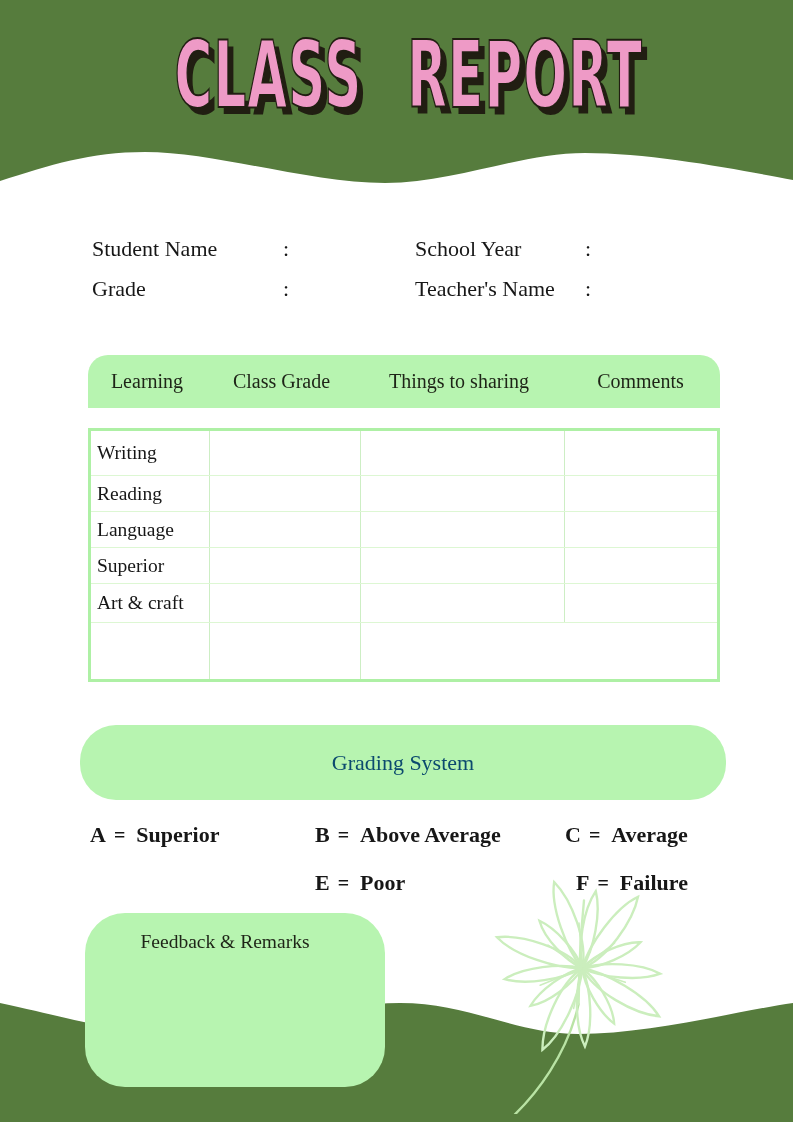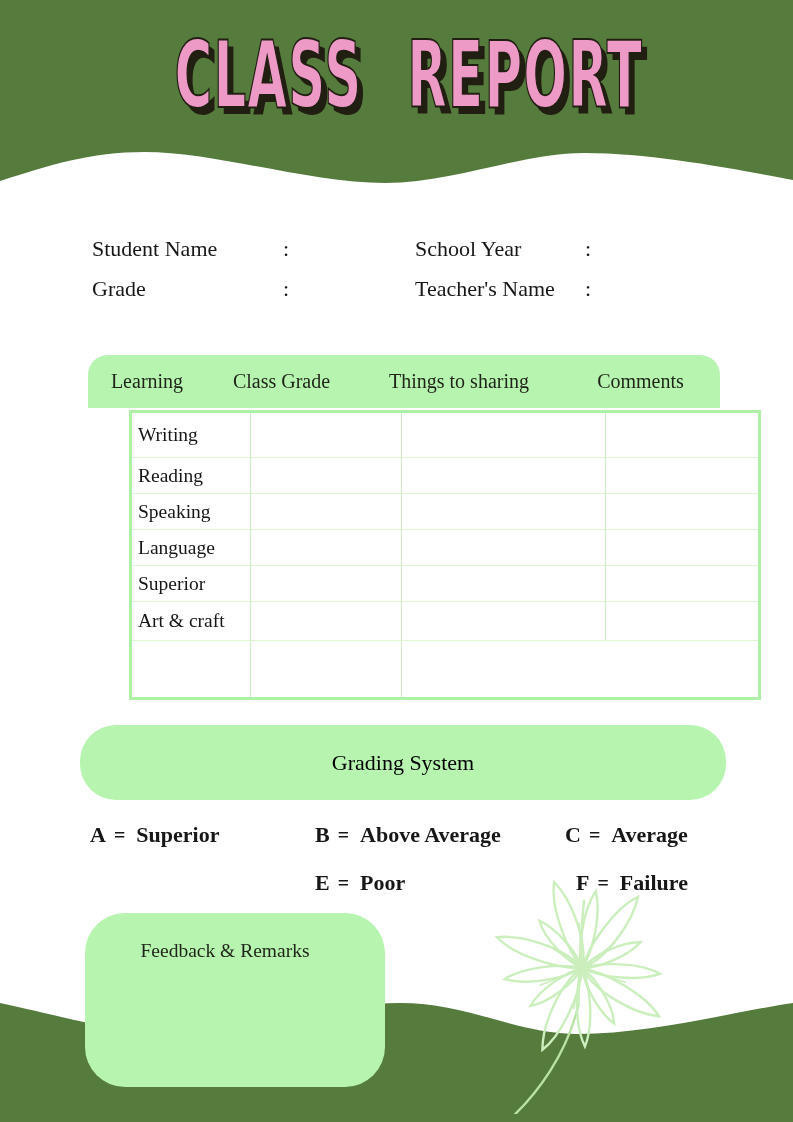--- a/index.html
+++ b/index.html
@@ -24,45 +24,45 @@
   .flabel,.fcolon{position:absolute;font-size:22px;line-height:1;color:#171717;}
   .fvalue{position:absolute;width:110px;height:26px;}
   
   .thead{
     position:absolute;left:88px;top:355px;width:632px;height:53px;
     background:#b7f4b0;border-radius:20px 20px 0 0;
     display:grid;grid-template-columns:118px 151px 204px 1fr;align-items:center;
     font-size:20px;text-align:center;color:#1e2417;z-index:1;
   }
   .tbody{
-    position:absolute;left:88px;top:410px;width:632px;
-    border:3px solid #aef0a5;box-sizing:border-box;background:#ffffff;margin-left:41px;
+    position:absolute;left:88px;top:428px;width:632px;
+    border:3px solid #aef0a5;box-sizing:border-box;background:#ffffff;
   }
   .trow{display:grid;grid-template-columns:118px 151px 204px 1fr;}
   .trow + .trow{border-top:1.5px solid #ddf7d3;}
   .cell{box-sizing:border-box;}
   .cell + .cell{border-left:1.5px solid #cdeec4;}
   .cell.rowlabel{
     display:flex;align-items:center;padding-left:6px;
     font-size:19.5px;line-height:1.2;color:#161616;
   }
   
   .grading-bar{
     position:absolute;left:80px;top:725px;width:646px;height:75px;
     background:#b7f4b0;border-radius:36px;
     display:flex;align-items:center;justify-content:center;
-    font-size:22px;color:#000000;
+    font-size:22px;color:#0c4a6e;
   }
   .gitem{position:absolute;font-size:22px;line-height:1;white-space:nowrap;color:#171717;}
   .geq{margin:0 11px 0 8px;font-size:20px;}
   
   .feedback{
     position:absolute;left:85px;top:913px;width:300px;height:174px;
     background:#b7f4b0;border-radius:40px;z-index:5;box-sizing:border-box;
-    padding-top:27px;
+    padding-top:18px;
   }
   .feedback-title{text-align:center;padding-right:20px;font-size:19.5px;color:#1e2417;}
   .feedback-area{position:absolute;left:14px;top:50px;right:14px;bottom:12px;}
   
   .footer-wave{position:absolute;top:996px;left:0;width:793px;height:42px;display:block;z-index:1;}
   .footer-solid{position:absolute;top:1036px;left:0;width:793px;height:86px;background:#567c3d;z-index:1;}
   .leaf{position:absolute;left:452px;top:846px;width:268px;height:268px;z-index:4;}
   .legend-layer{position:absolute;inset:0;z-index:6;pointer-events:none;font-weight:bold;}
 </style>
 </head>
@@ -102,26 +102,20 @@
   </div>
   <div class="tbody">
     <div class="trow" style="height:44px">
       <div class="cell rowlabel">Writing</div>
       <div class="cell"></div>
       <div class="cell"></div>
       <div class="cell"></div>
     </div>
     <div class="trow" style="height:35px">
       <div class="cell rowlabel">Reading</div>
-      <div class="cell"></div>
-      <div class="cell"></div>
-      <div class="cell"></div>
-    </div>
-    <div class="trow" style="height:35px">
-      <div class="cell rowlabel">Speaking</div>
       <div class="cell"></div>
       <div class="cell"></div>
       <div class="cell"></div>
     </div>
     <div class="trow" style="height:35px">
       <div class="cell rowlabel">Language</div>
       <div class="cell"></div>
       <div class="cell"></div>
       <div class="cell"></div>
     </div>

